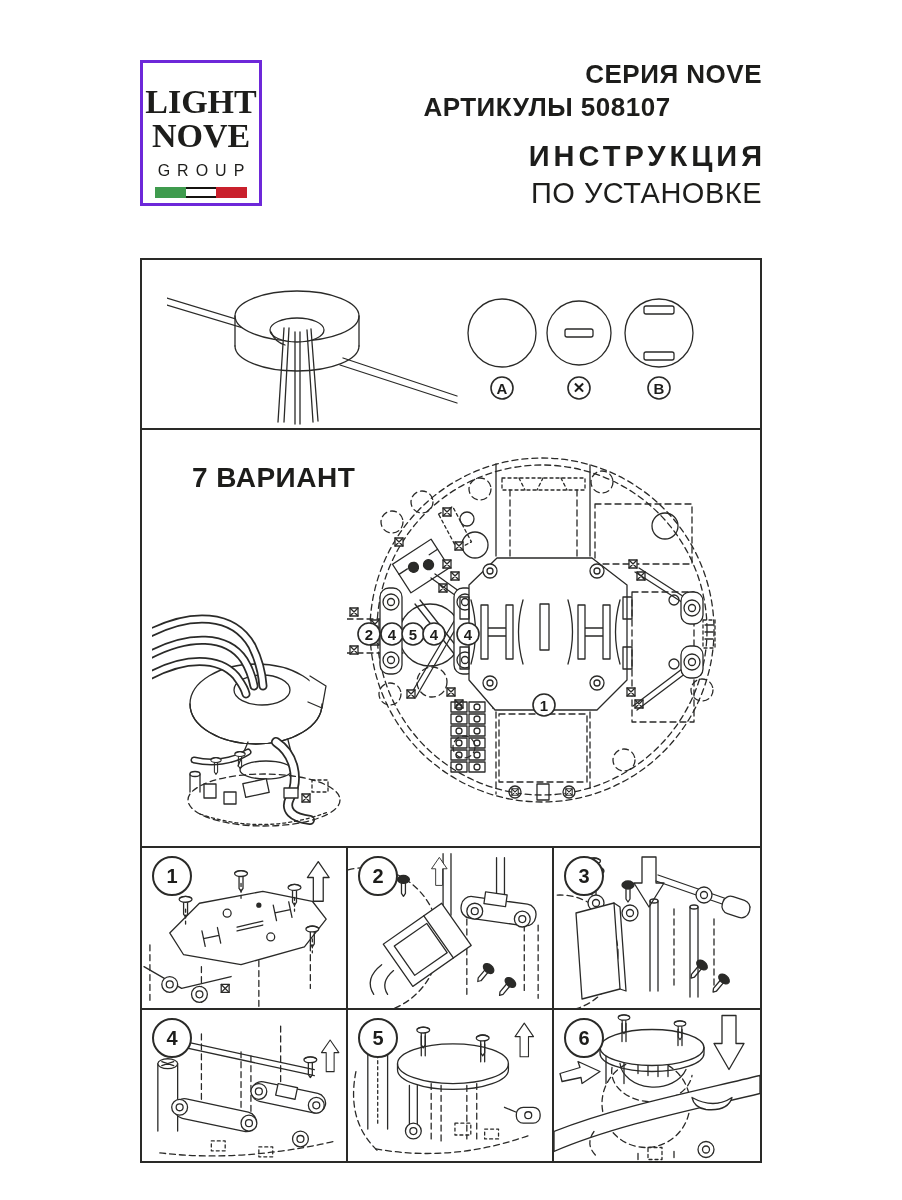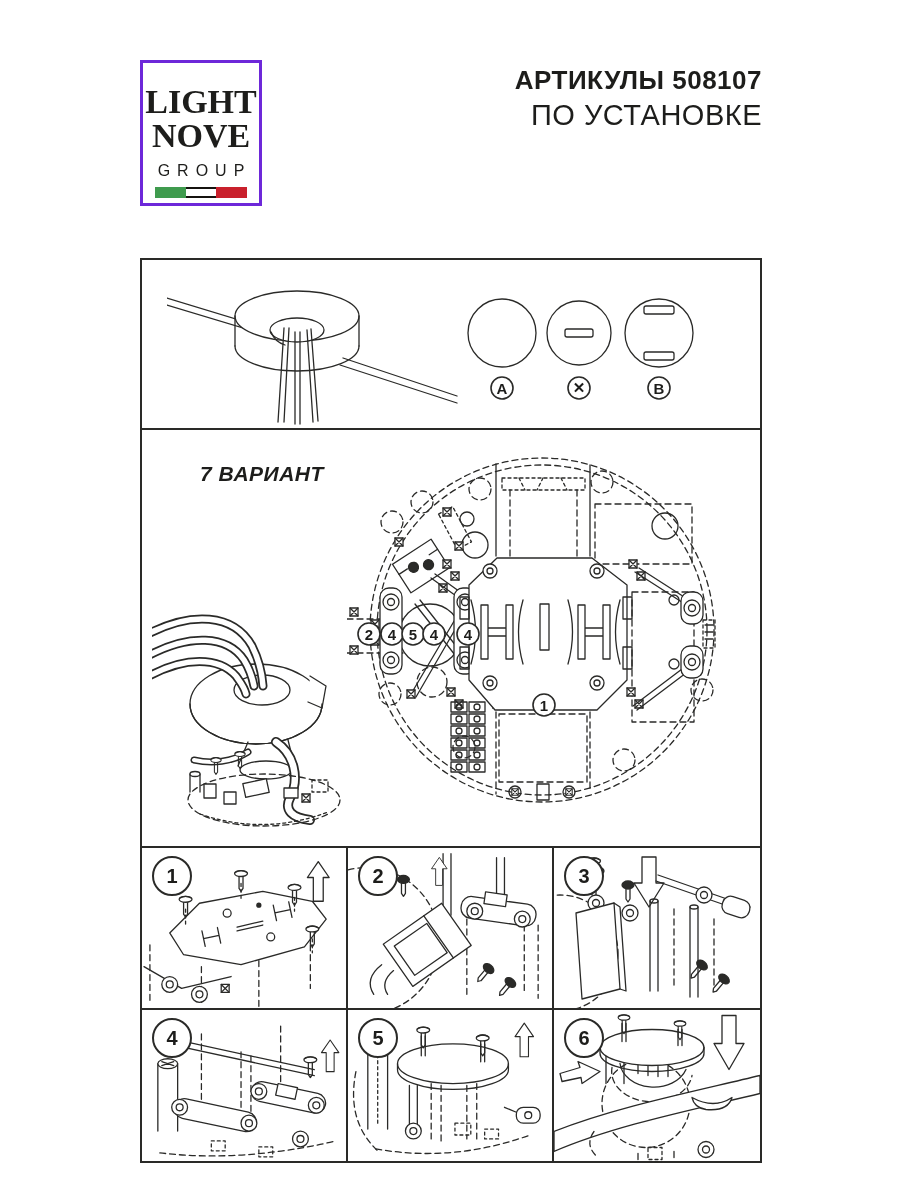--- a/index.html
+++ b/index.html
@@ -21,28 +21,28 @@
              letter-spacing:0px;color:#1d1d1b;}
   .logo .big:first-child{margin-top:22px;}
   .logo .group{font-size:16px;letter-spacing:7px;margin-right:-7px;margin-top:9px;color:#1d1d1b;}
   .flag{width:92px;height:11px;margin:7px auto 0;display:flex;}
   .flag .fg{flex:1;}
   .flag .fw{flex:1;border-top:2px solid #15130f;border-bottom:2px solid #15130f;box-sizing:border-box;}
   .flag .fr{flex:1;}
   
   .titleblock{position:absolute;right:140px;top:58px;text-align:right;width:430px;}
   .t-series{font-size:26px;font-weight:bold;line-height:33px;letter-spacing:.5px;}
-  .t-articles{font-size:26px;font-weight:bold;line-height:33px;letter-spacing:.5px;margin-top:6px;}
+  .t-articles{font-size:26px;font-weight:bold;line-height:33px;letter-spacing:.5px;margin-top:0;text-align:center;}
   .t-instr1{font-size:29px;font-weight:bold;line-height:37px;letter-spacing:4px;margin-right:-4px;margin-top:14px;}
   .t-instr2{font-size:29px;font-weight:normal;line-height:37px;letter-spacing:.5px;}
   
   .panel{position:absolute;left:140px;width:622px;border:2px solid #2a2a28;box-sizing:border-box;background:#fff;}
   .panel-tools{top:258px;height:172px;}
   .panel-variant{top:428px;height:420px;}
-  .variant-title{position:absolute;left:58px;top:32px;font-size:21px;font-weight:bold;letter-spacing:.5px;font-style:italic;}
+  .variant-title{position:absolute;left:50px;top:32px;font-size:28px;font-weight:bold;letter-spacing:.5px;}
   
   .grid{position:absolute;left:140px;top:846px;width:622px;height:317px;border:2px solid #2a2a28;
         box-sizing:border-box;display:grid;grid-template-columns:206px 206px 206px;
         grid-template-rows:162px 151px;background:#fff;}
   .gcell{position:relative;border-right:2px solid #2a2a28;border-bottom:2px solid #2a2a28;
          box-sizing:border-box;overflow:hidden;background:#fff;}
   .gcell:nth-child(3n){border-right:none;}
   .gcell:nth-child(n+4){border-bottom:none;}
   .gcell svg{position:absolute;left:0;top:0;width:100%;height:100%;}
   .stepnum{position:absolute;top:8px;left:10px;width:36px;height:36px;border:2px solid #2a2a28;
@@ -82,21 +82,23 @@
   <div class="big">NOVE</div>
   <div class="group">GROUP</div>
   <div class="flag">
     <div class="fg" style="background: rgb(63, 155, 78);"></div>
     <div class="fw"></div>
     <div class="fr" style="background: rgb(201, 32, 44);"></div>
   </div>
 </div>
 
 <div class="titleblock">
+  <div class="t-series">СЕРИЯ NOVE</div>
   <div class="t-articles">АРТИКУЛЫ 508107</div>
+  <div class="t-instr1">ИНСТРУКЦИЯ</div>
   <div class="t-instr2">ПО УСТАНОВКЕ</div>
 </div>
 
 <div class="panel panel-tools">
   <svg class="abs" style="left:25px;top:12px" width="292" height="155" viewBox="0 0 292 155">
     <path d="M0,26 L118,62 M0,33 L116,68"></path>
     <ellipse class="wf" cx="130" cy="44" rx="62" ry="25"></ellipse>
     <path d="M68,44 V74 M192,44 V74"></path>
     <path d="M68,74 a62,25 0 0 0 124,0"></path>
     <ellipse class="wf" cx="130" cy="58" rx="27" ry="12"></ellipse>

